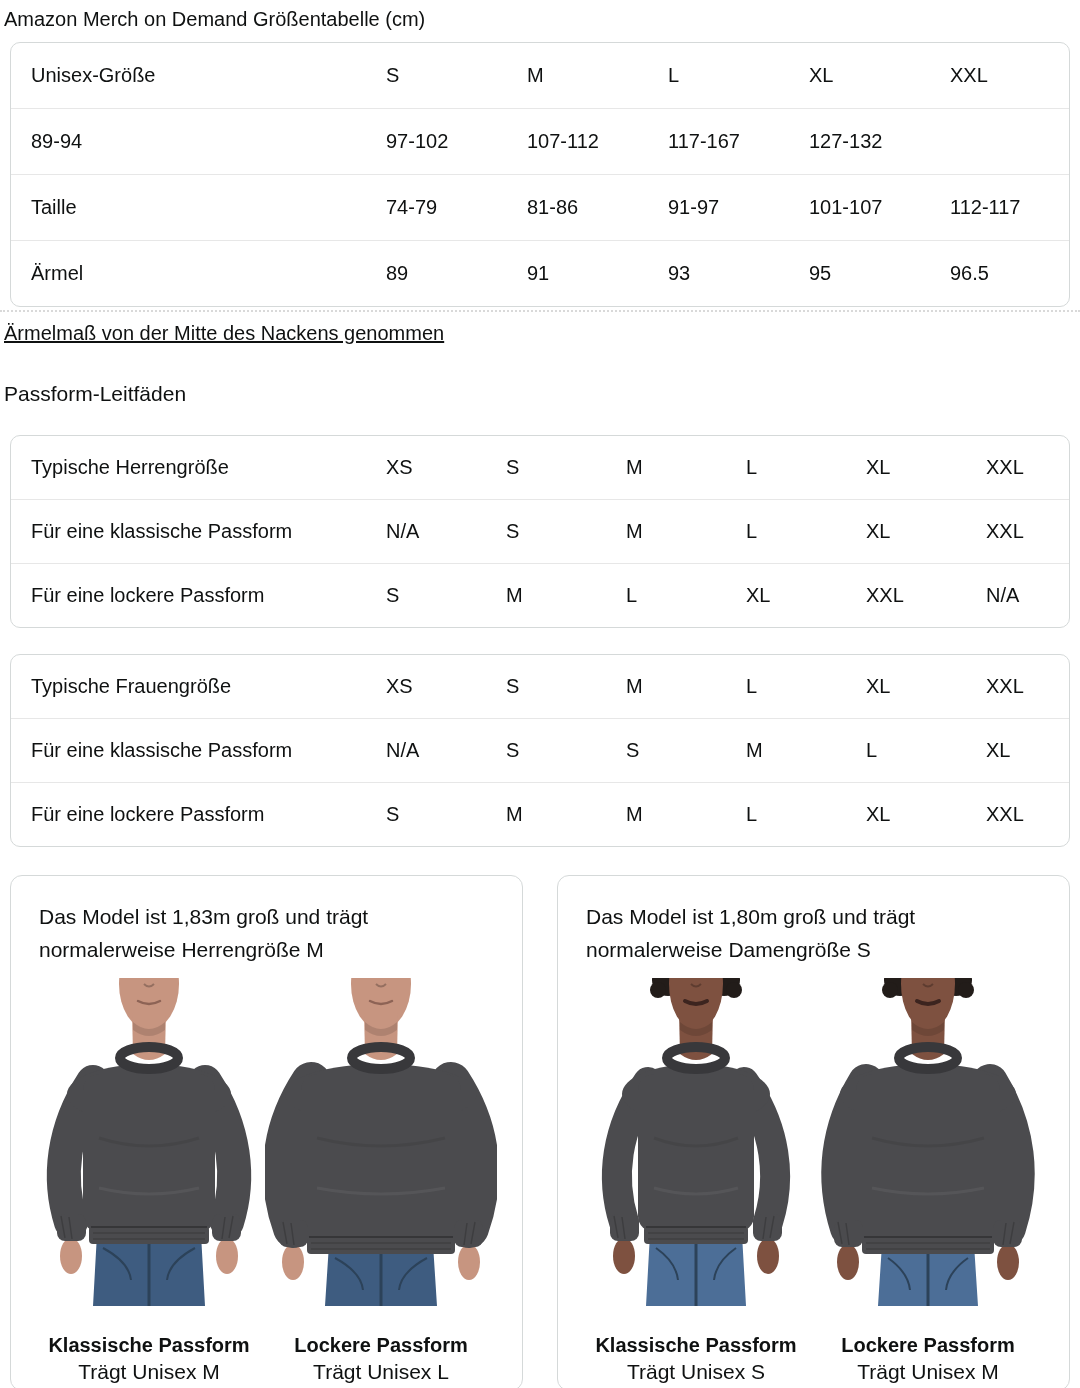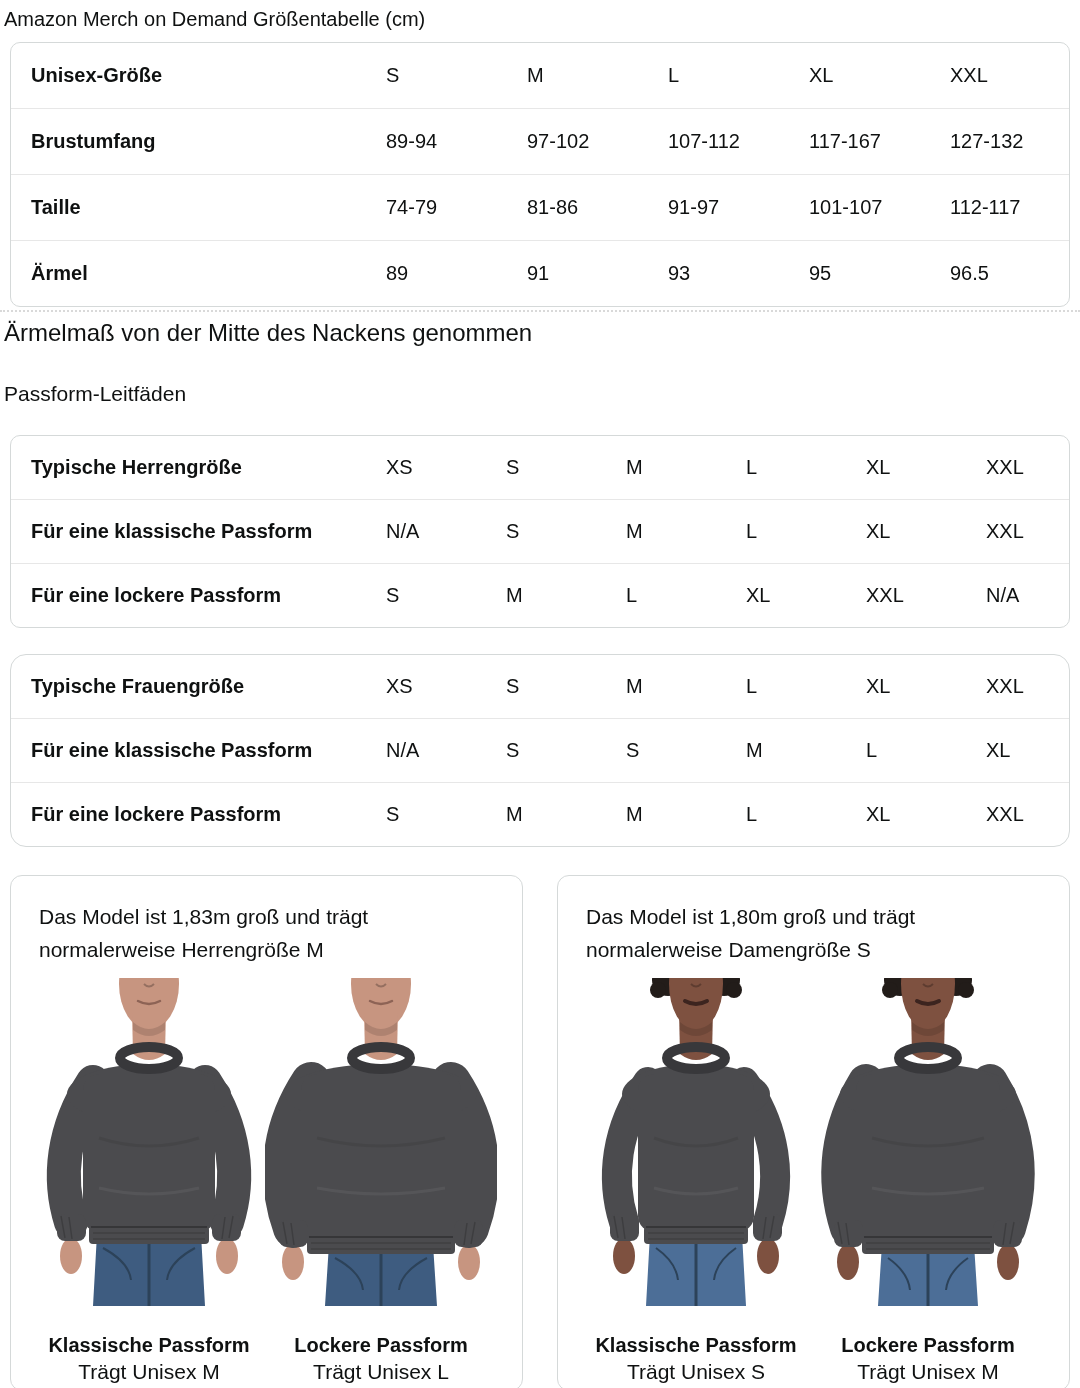--- a/index.html
+++ b/index.html
@@ -23,33 +23,33 @@
   .tr{
     display:grid;
     align-items:center;
     padding:0 20px;
     overflow:hidden;
   }
   .tr.cols5{grid-template-columns:355px repeat(5,141px);height:65px;}
   .tr.cols6{grid-template-columns:355px repeat(6,120px);height:63px;}
   .tr + .tr{border-top:1px solid #E7E7E7;}
   .cell{font-size:20px;font-weight:400;white-space:nowrap;}
-  .cell.lbl{font-weight:700;}
+  .cell.lbl{font-weight:400;}
   .dotted-divider{
     border-top:2px dotted #D9D9D9;
     margin:3px 0 0 0;height:0;
   }
   .note{
-    font-size:24px;margin:9px 0 10px 4px;line-height:24px;
+    font-size:20px;margin:9px 0 10px 4px;line-height:24px;text-decoration:underline;
   }
   h2.section-heading{
     font-size:21px;font-weight:400;margin:36px 0 0 4px;line-height:26px;
   }
   .tbl.fit1{margin-top:28px;}
-  .tbl.fit2{margin-top:26px;border-radius:16px;}
+  .tbl.fit2{margin-top:26px;}
   
   .cards{
     display:flex;gap:34px;margin:28px 10px 0 10px;
   }
   .card{
     width:513px;box-sizing:border-box;
     border:1px solid #D5D9D9;border-radius:12px;background:#fff;
     padding:20px 34px 20px 22px;
     height:516px;
   }
@@ -76,21 +76,20 @@
   <section class="tbl">
     <div class="tr cols5">
       <div class="cell lbl">Unisex-Größe</div>
       <div class="cell">S</div>
       <div class="cell">M</div>
       <div class="cell">L</div>
       <div class="cell">XL</div>
       <div class="cell">XXL</div>
     </div>
     <div class="tr cols5">
-      <div class="cell lbl">Brustumfang</div>
       <div class="cell">89-94</div>
       <div class="cell">97-102</div>
       <div class="cell">107-112</div>
       <div class="cell">117-167</div>
       <div class="cell">127-132</div>
     </div>
     <div class="tr cols5">
       <div class="cell lbl">Taille</div>
       <div class="cell">74-79</div>
       <div class="cell">81-86</div>

